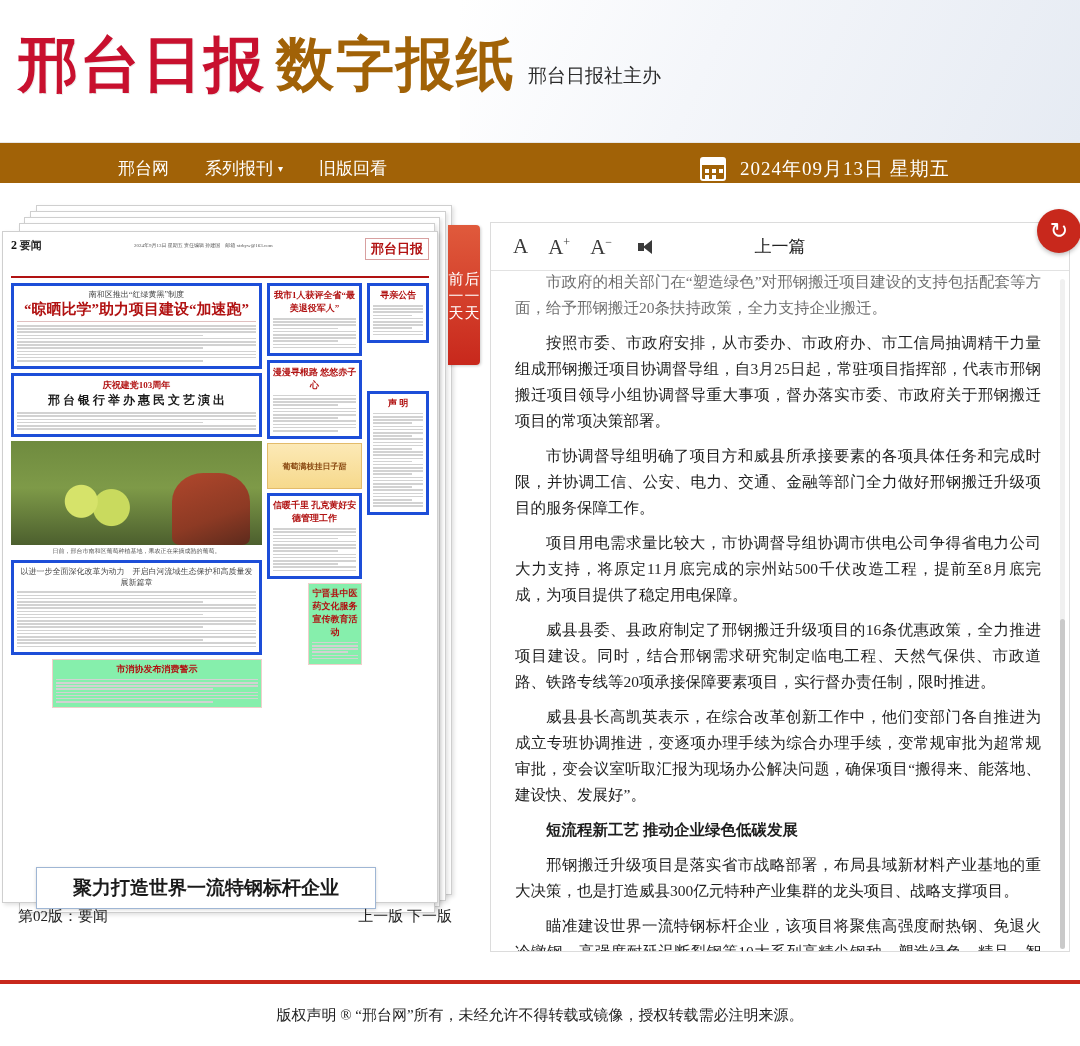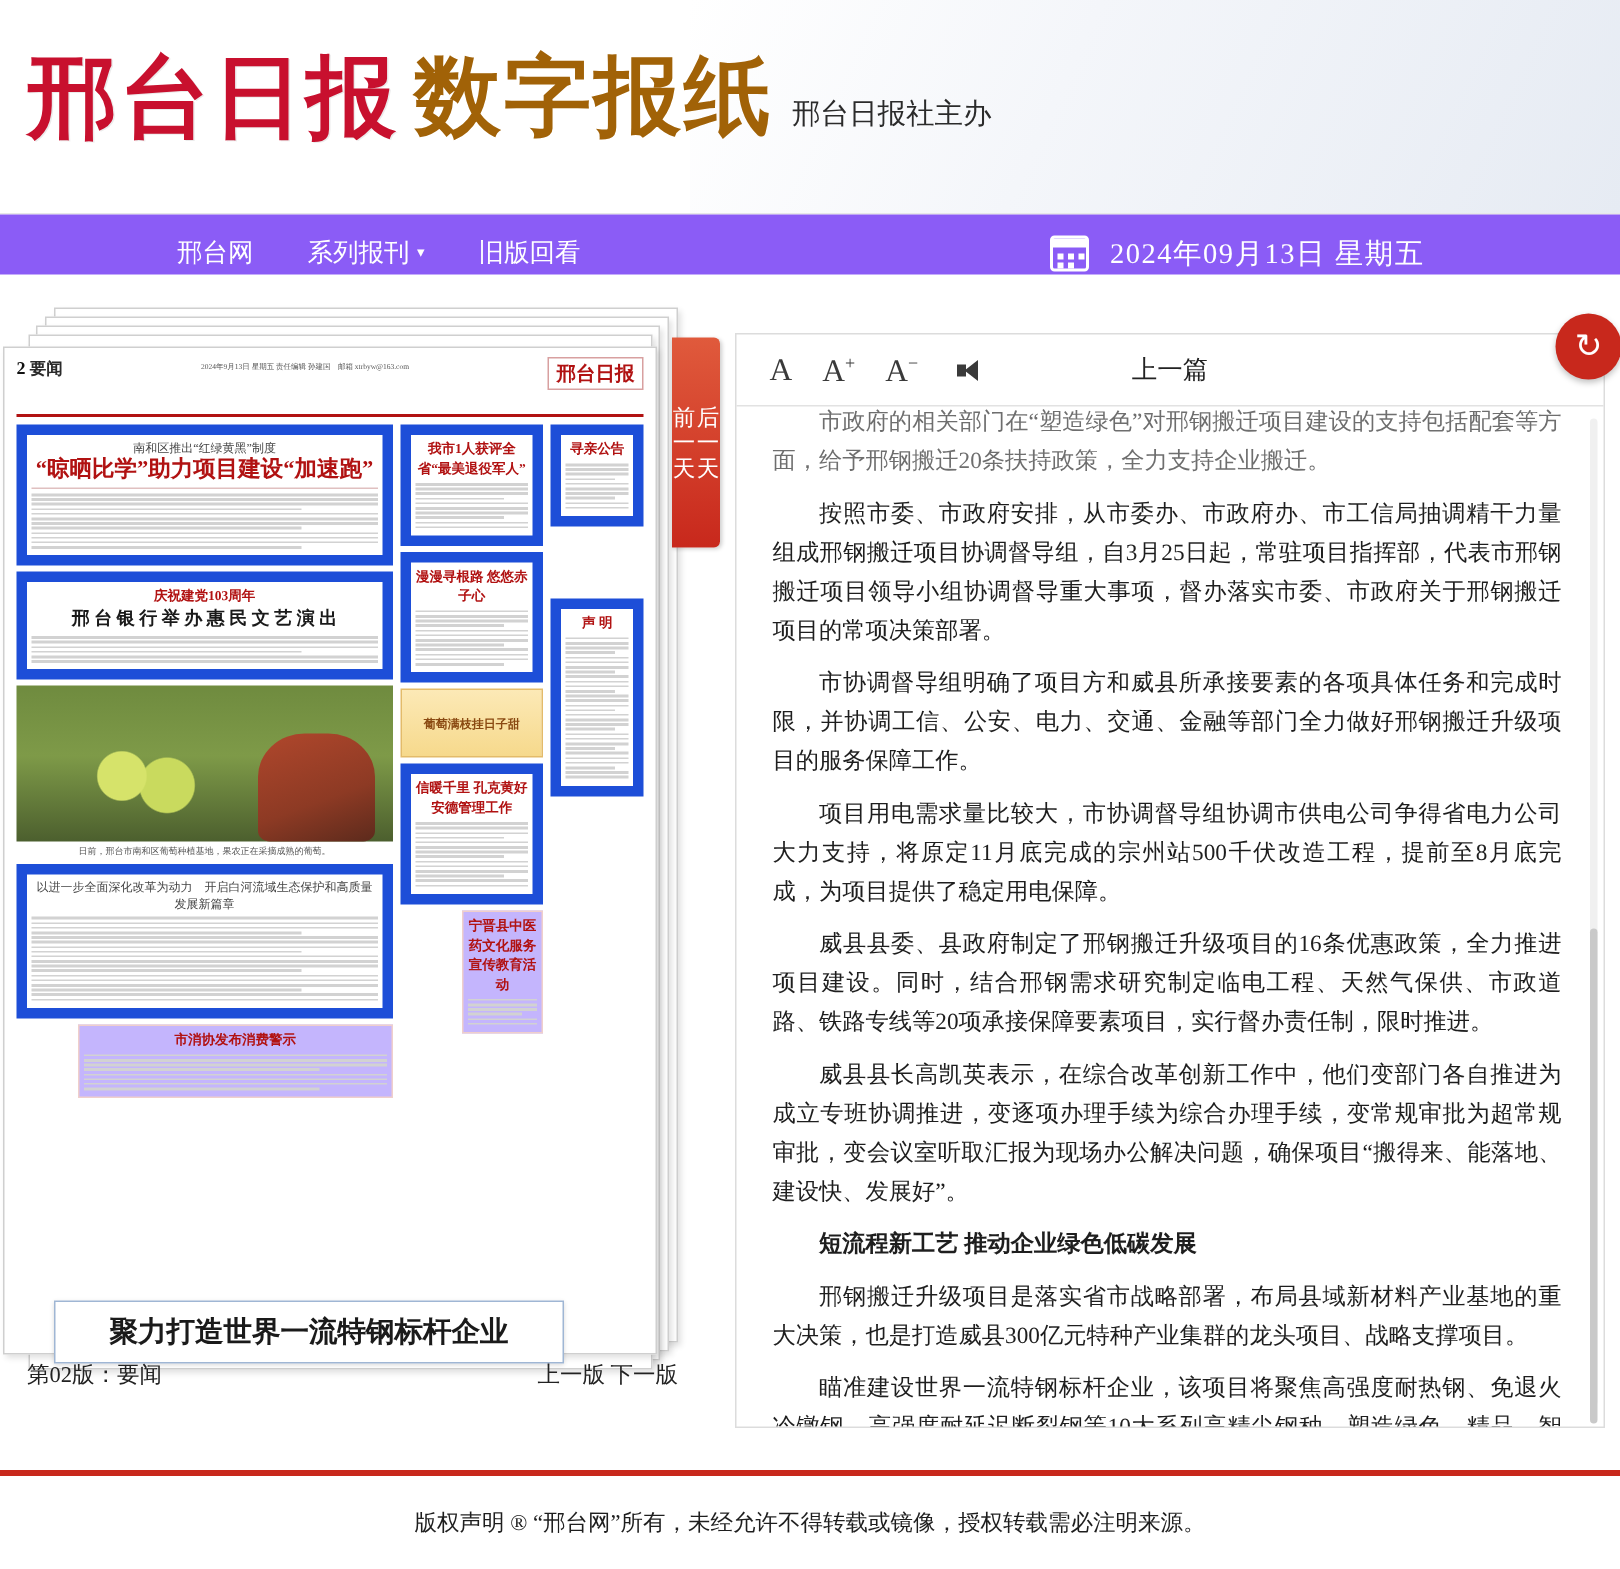--- a/index.html
+++ b/index.html
@@ -57,21 +57,21 @@
     color: #2b2b2b;
     margin-left: 12px;
     padding-bottom: 7px;
     white-space: nowrap;
   }
 
   
   .navbar {
     position: absolute; left: 0; top: 143px;
     width: 1080px; height: 40px;
-    background: #8b5cf6;
+    background: #a16207;
     color: #ffffff;
   }
   .nav-left {
     position: absolute; left: 100px; top: 0;
     height: 52px;
     display: flex; align-items: center; gap: 0px;
   }
   .nav-item {
     font-size: 17px;
     color: #ffffff;
@@ -164,21 +164,21 @@
     font-family: "Liberation Serif", serif;
     border: 1px solid #d8a0a0; padding: 1px 5px;
   }
   .np-grid {
     display: flex; gap: 5px; margin-top: 5px; height: 620px;
   }
   .np-col { display: flex; flex-direction: column; gap: 4px; }
   .np-colA { width: 252px; }
   .np-colB { width: 96px; }
   .np-colC { width: 62px; gap: 48px; }
-  .np-box { border: 7px solid #1d4ed8; padding: 3px; background: #fff; }
+  .np-box { border: 3px solid #1d4ed8; padding: 3px; background: #fff; }
   .np-red-head {
     text-align: center; color: #b11212; font-weight: bold;
     font-size: 15px; line-height: 19px; border-bottom: 1px solid #e0c0c0;
     padding-bottom: 2px;
   }
   .np-sub { text-align: center; font-size: 8px; color: #444; }
   .np-h2 { text-align:center; font-size: 12px; font-weight: bold; color: #1a1a1a; }
   .np-h3 { text-align:center; font-size: 9px; font-weight: bold; color: #b11212; }
   .np-lines { margin-top: 3px; }
   .np-lines i {
@@ -194,21 +194,21 @@
       linear-gradient(180deg, #6f8b3f 0%, #7e9a48 45%, #4c5f2e 100%);
       position: relative;
   }
   .np-photo::after {
     content:"";
     position:absolute; right: 12px; bottom: 0; width: 78px; height: 72px;
     background: linear-gradient(160deg, #b0472c 0%, #8d3a24 60%, #5c2a1c 100%);
     border-radius: 40% 40% 10% 10%;
   }
   .np-photo-cap { font-size: 6px; color: #555; text-align: center; margin-top: 2px; }
-  .np-pink { background: #c4b5fd; border: 1px solid #f0cfcb; margin-left: 41px; }
+  .np-pink { background: #86efac; border: 1px solid #f0cfcb; margin-left: 41px; }
   .np-ad {
     background: linear-gradient(180deg,#fce9b6,#f6d98c);
     height: 46px; border: 1px solid #e3bb6a;
     display:flex; align-items:center; justify-content:center;
     color:#8a4a12; font-size:8px; font-weight:bold;
   }
 
   
   .caption-box {
     position: absolute; left: 22px; top: 662px;

